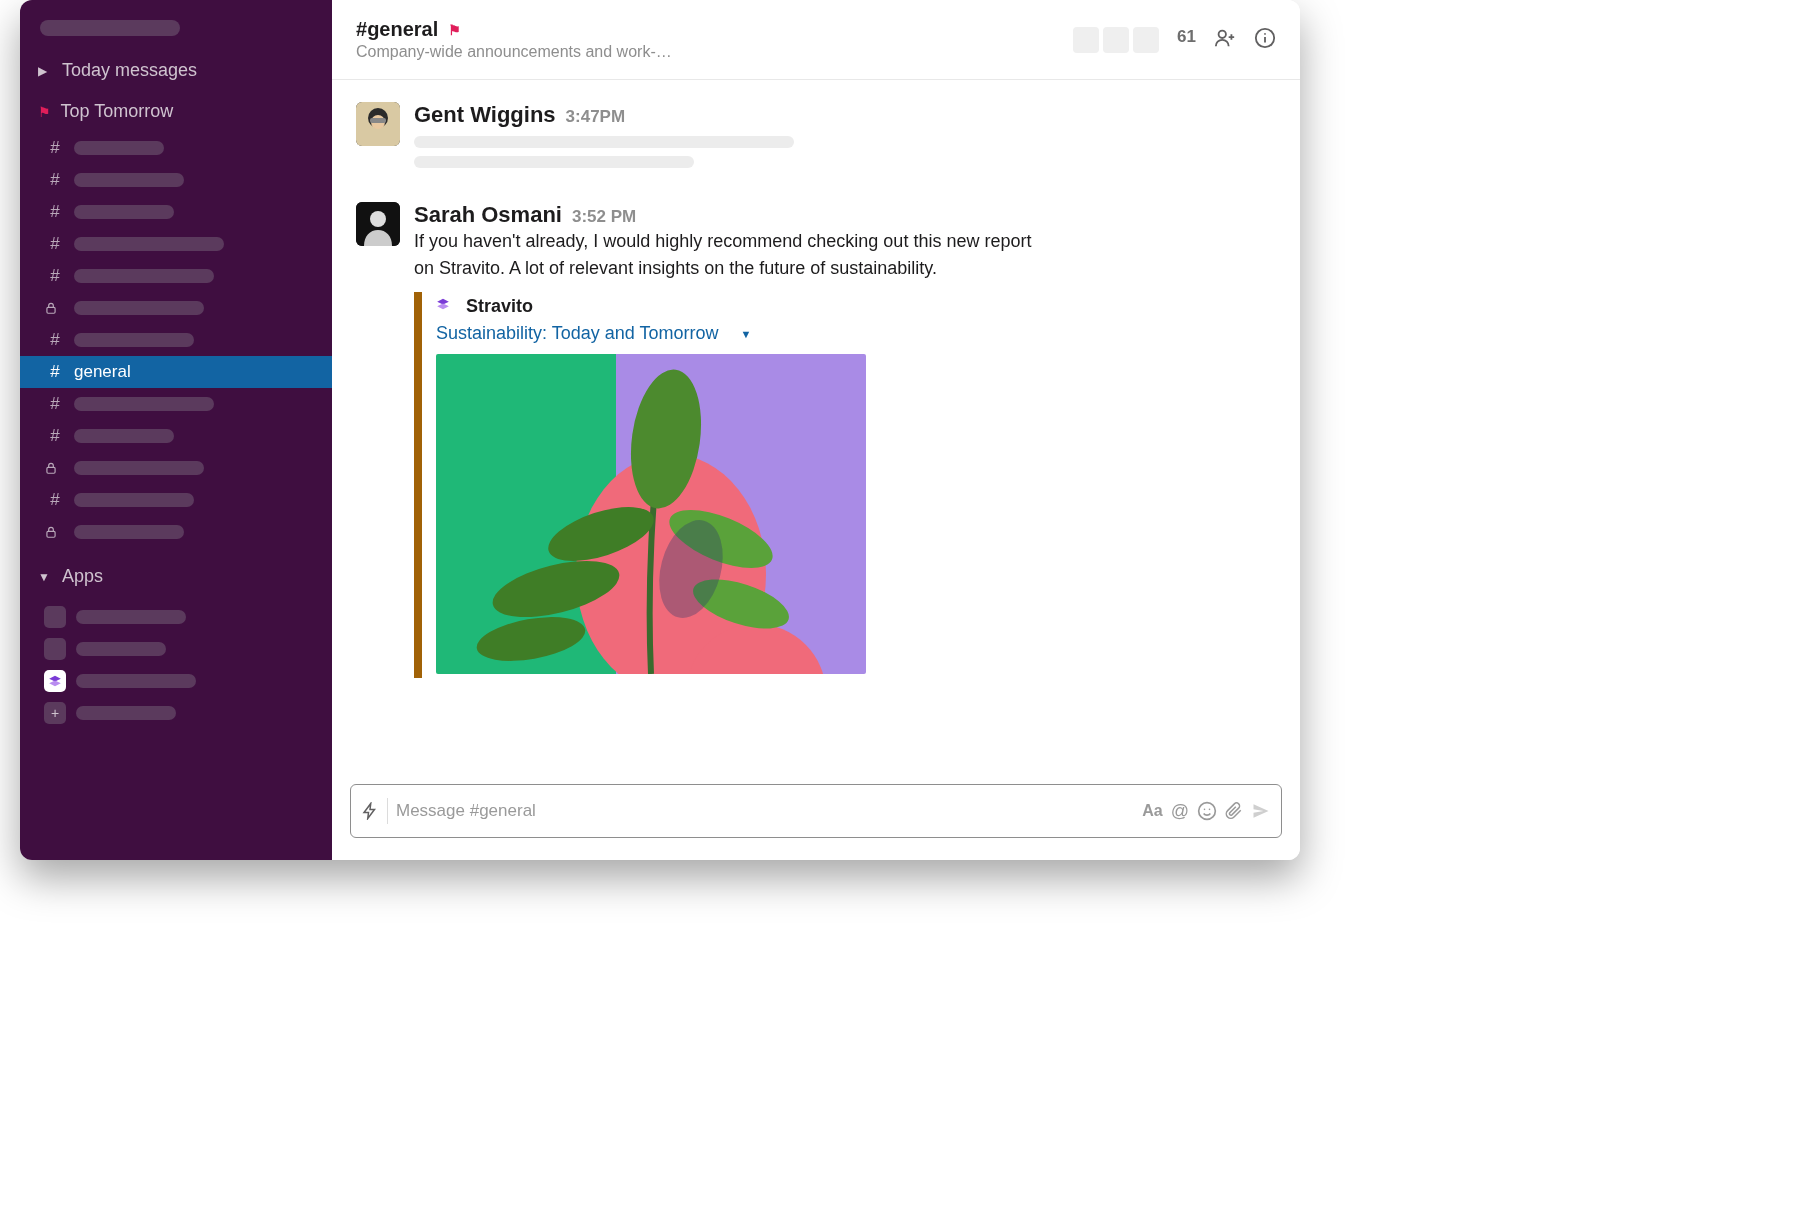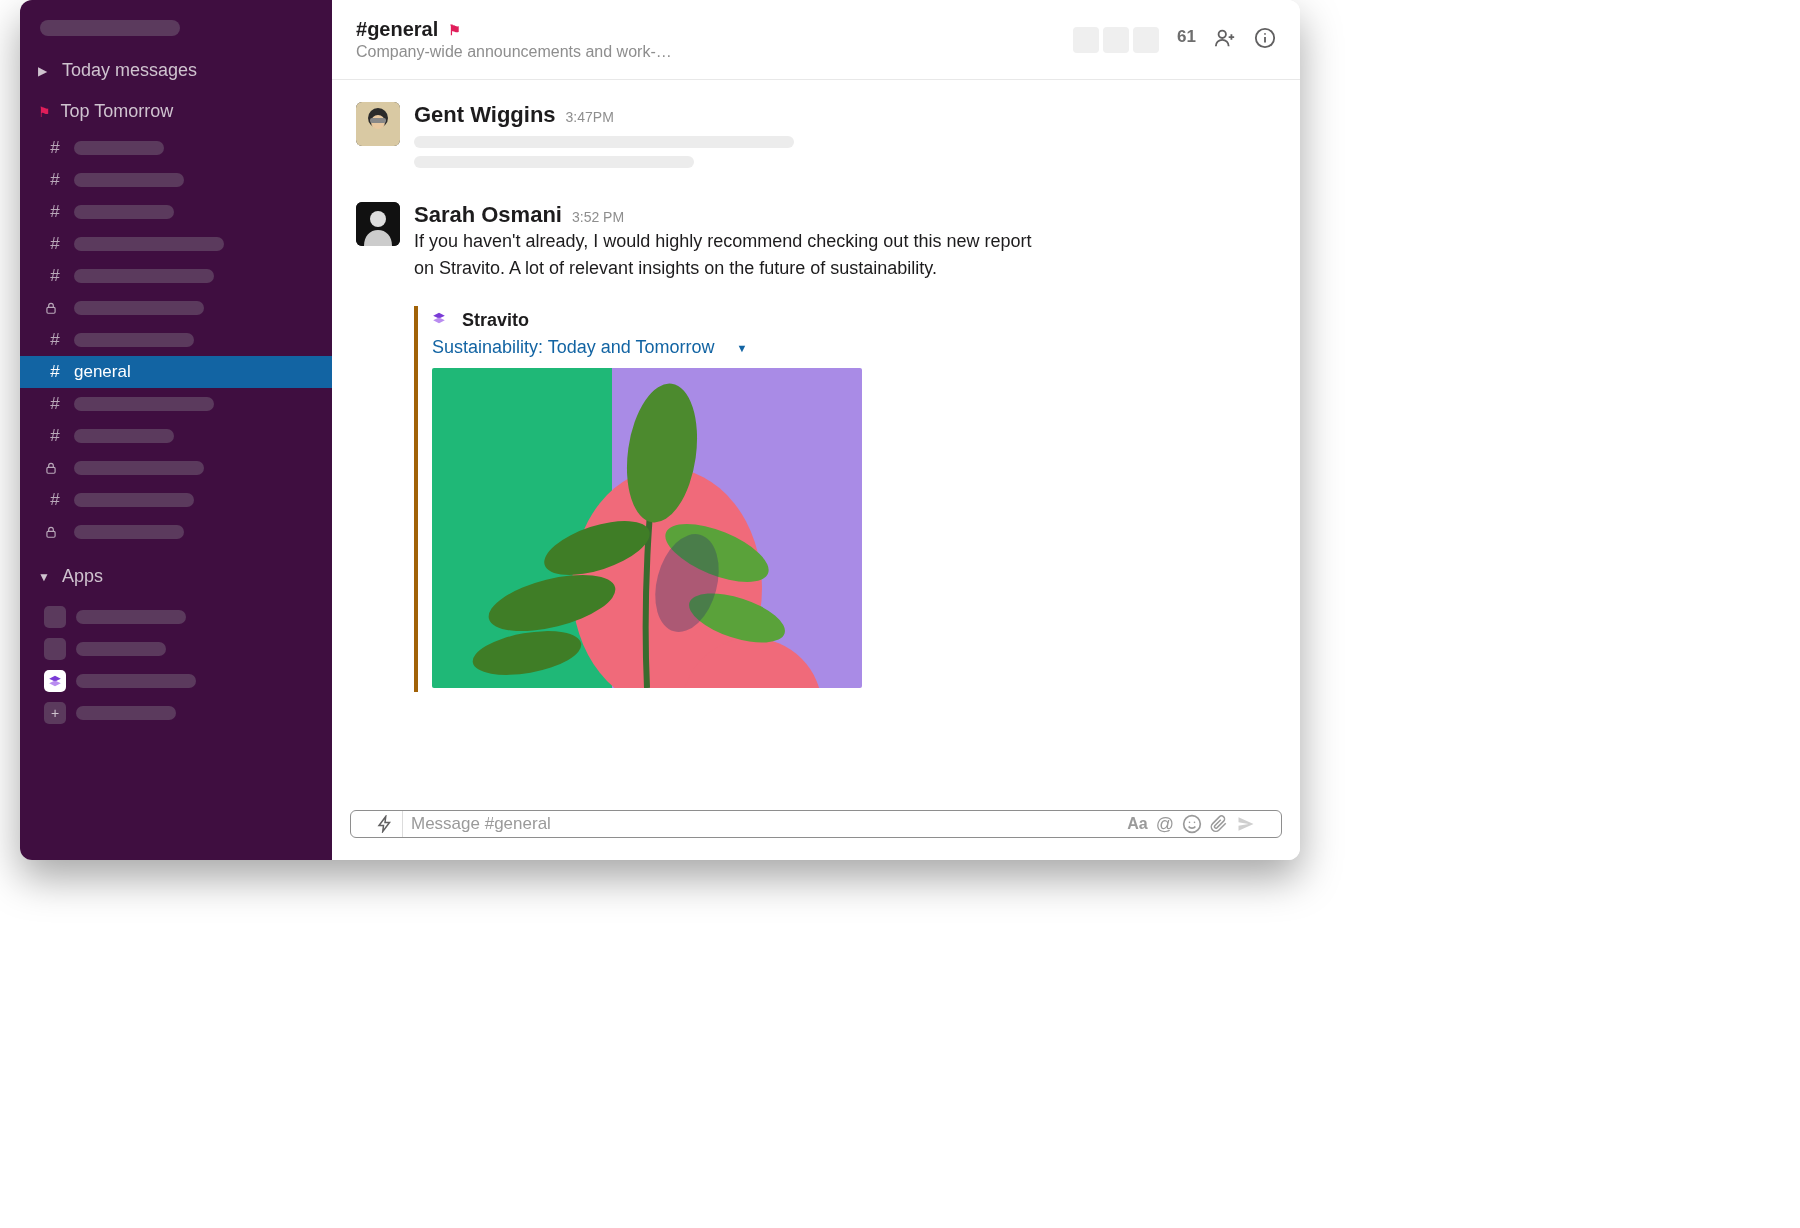--- a/index.html
+++ b/index.html
@@ -71,38 +71,38 @@
   .member-blobs .b { width:26px; height:26px; background:#efefef; border-radius:4px; }
   .member-count { font-size:17px; color:#6e6e6e; font-weight:600; }
   .hicon { width:22px; height:22px; color:#616061; cursor:pointer; }
 
   .messages { flex:1; overflow:auto; padding: 14px 24px 8px; }
   .msg { display:flex; gap:14px; padding:8px 0 18px; }
   .avatar { width:44px; height:44px; border-radius:6px; flex:none; background:#333; overflow:hidden; }
   .msg-body { flex:1; }
   .msg-head { display:flex; align-items:baseline; gap:10px; }
   .msg-head .name { font-weight:800; font-size:22px; }
-  .msg-head .time { color:#8e8e8e; font-size:14px; }
+  .msg-head .time { color:#8e8e8e; font-size:17px;font-weight:bold; }
   .msg-text { font-size:18px; line-height:1.5; color:#1d1c1d; max-width:640px; }
   .msg-text a { color:#1264a3; text-decoration:none; }
   .ph-line { height:12px; background:#ececec; border-radius:6px; margin:8px 0; }
 
-  .unfurl { margin-top:24px; border-left:4px solid #a16207; padding:4px 0 4px 14px; max-width:560px;}
+  .unfurl { margin-top:10px; border-left:8px solid #a16207; padding:4px 0 4px 14px; max-width:560px;}
   .unfurl-top { display:flex; align-items:center; gap:10px; font-weight:800; font-size:18px; }
   .unfurl-top .logo { width:20px; height:20px; }
   .unfurl-title { color:#1264a3; font-size:18px; margin-top:6px; display:flex; align-items:center; gap:22px;}
   .unfurl-title .tri { font-size:11px; color:#1264a3; }
   .unfurl-img { margin-top:10px; width:430px; height:320px; border-radius:2px; overflow:hidden; position:relative; }
 
   
   .composer-wrap { padding: 10px 18px 22px; }
   .composer {
     border:1px solid #8e8e8e; border-radius:6px;
-    height:28px; display:flex; align-items:center;
-    padding:0 25px; gap:8px;
+    height:54px; display:flex; align-items:center;
+    padding:0 10px; gap:8px;
   }
   .composer .bolt { color:#616061; }
   .composer .divider { width:1px; height:26px; background:#dcdcdc; }
   .composer input {
     flex:1; border:none; outline:none;
     font-size:17px; color:#555;
   }
   .composer input::placeholder { color:#9a9a9a; }
   .composer .cicon { color:#9a9a9a; cursor:pointer; }
   .composer .send { color:#cfcfcf; }

